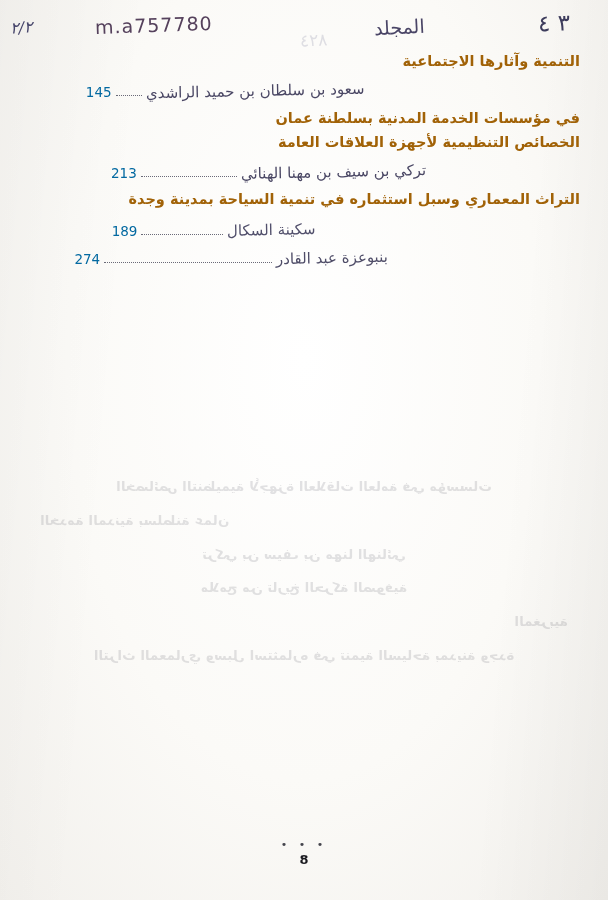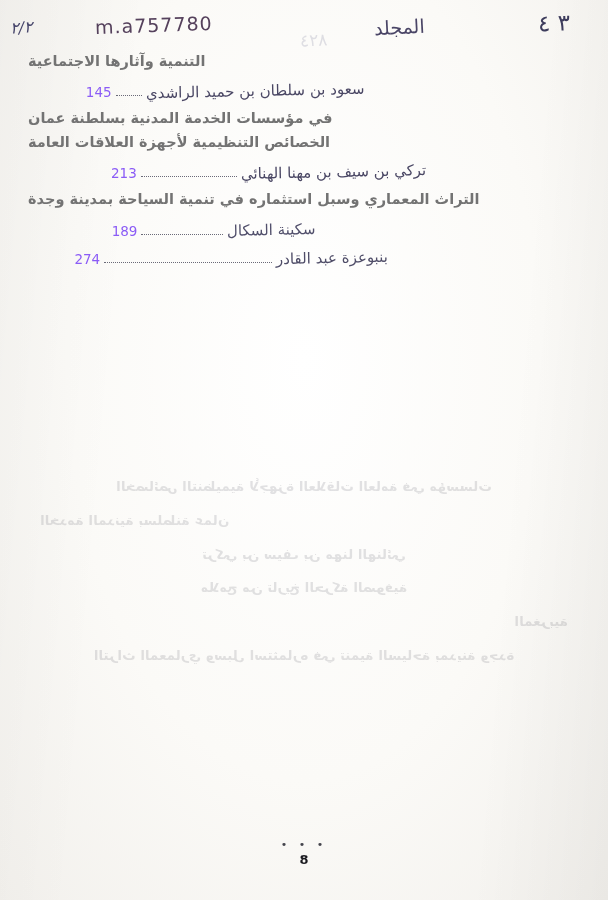--- a/index.html
+++ b/index.html
@@ -90,22 +90,22 @@
     left: 28px;
     right: 28px;
   }
   .entry {
     margin-bottom: 6px;
   }
   .entry-title {
     font-weight: bold;
     font-size: 14.5px;
     line-height: 1.62;
-    text-align: left;
-    color: #737373;
+    text-align: right;
+    color: #a16207;
     letter-spacing: 0px;
   }
   .entry-title.l2 {
     margin-top: 2px;
   }
   .author-line {
     display: flex;
     align-items: flex-end;
     direction: rtl;
     margin-top: 9px;
@@ -125,21 +125,21 @@
   }
   .dots {
     flex: 1 1 auto;
     border-bottom: 1px dotted #6a6a78;
     margin: 0 4px 5px 4px;
     min-width: 8px;
     height: 1px;
   }
   .page-num {
     font-size: 13.5px;
-    color: #8b5cf6;
+    color: #0369a1;
     font-family: "DejaVu Sans", "Liberation Sans", sans-serif;
     direction: ltr;
     white-space: nowrap;
     padding-bottom: 1px;
   }
 
   
   .e1 .author-spacer { flex-basis: 210px; }
   .e1 .dots { max-width: 26px; }
   .e2 .author-spacer { flex-basis: 148px; }

